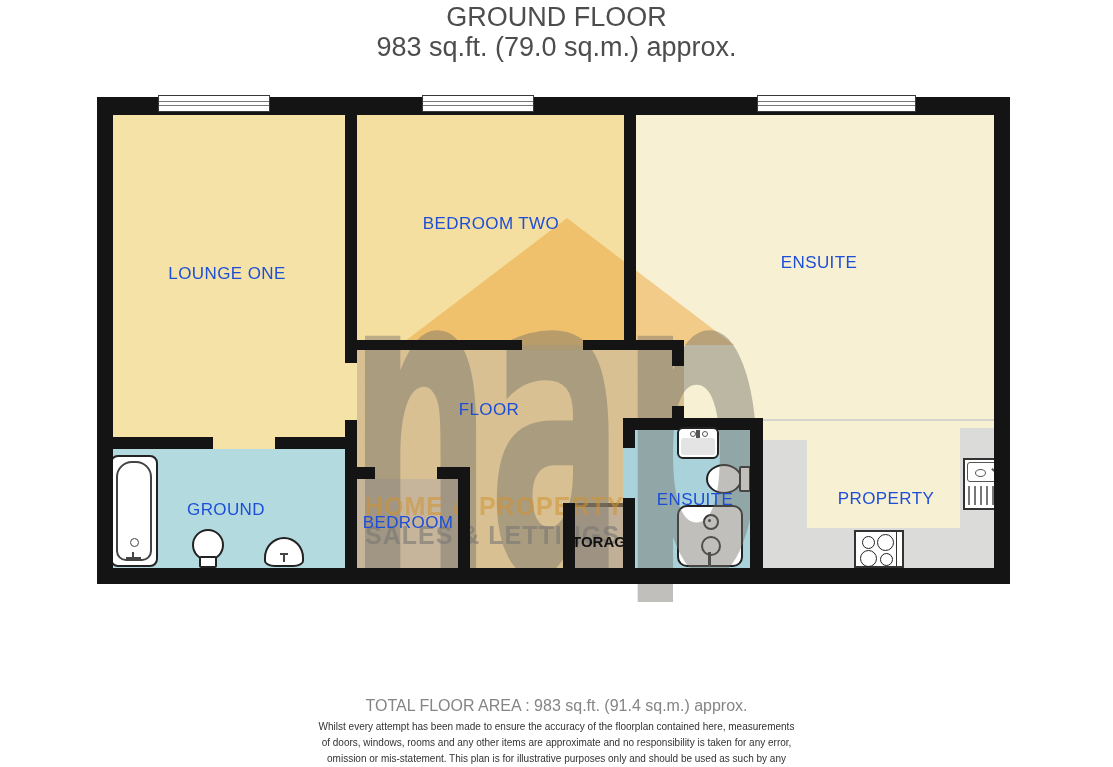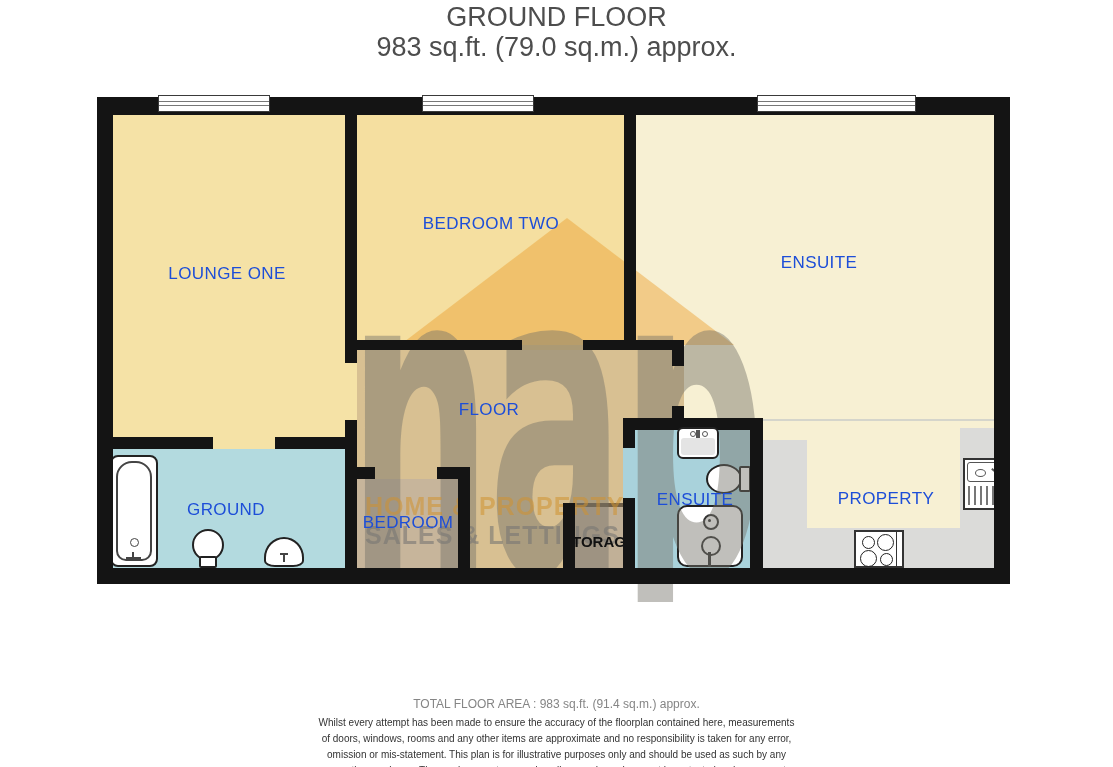--- a/index.html
+++ b/index.html
@@ -32,21 +32,21 @@
   .wm-line{position:absolute;left:25px;font-weight:bold;font-size:25px;letter-spacing:1px;white-space:nowrap;
     font-family:"Liberation Sans",sans-serif;}
   #wm-line1{top:352px;color:rgba(208,146,48,.55);}
   #wm-line2{top:381px;color:rgba(120,118,115,.60);}
   
   #storage-label-clip{position:absolute;left:575px;top:533px;width:48px;height:18px;overflow:hidden;z-index:28;}
   #storage-label-clip span{position:absolute;left:-14px;top:0;width:76px;text-align:center;
     font-weight:bold;font-size:15px;color:#111;white-space:nowrap;}
   
   #footer{position:absolute;left:50%;top:697px;transform:translateX(-50%);width:560px;text-align:center;z-index:50;}
-  #footer .total{color:#858585;font-size:12px;margin-bottom:4px;}
+  #footer .total{color:#858585;font-size:16px;margin-bottom:4px;}
   #footer .disclaimer{color:#333;font-size:10px;line-height:16px;white-space:pre-line;}
   #footer .credit{color:#333;font-size:8px;line-height:9.4px;margin-top:0;}
 </style>
 </head>
 <body>
 
 <div id="canvas">
 
   <div class="plan-title">
     <div>GROUND FLOOR</div>

